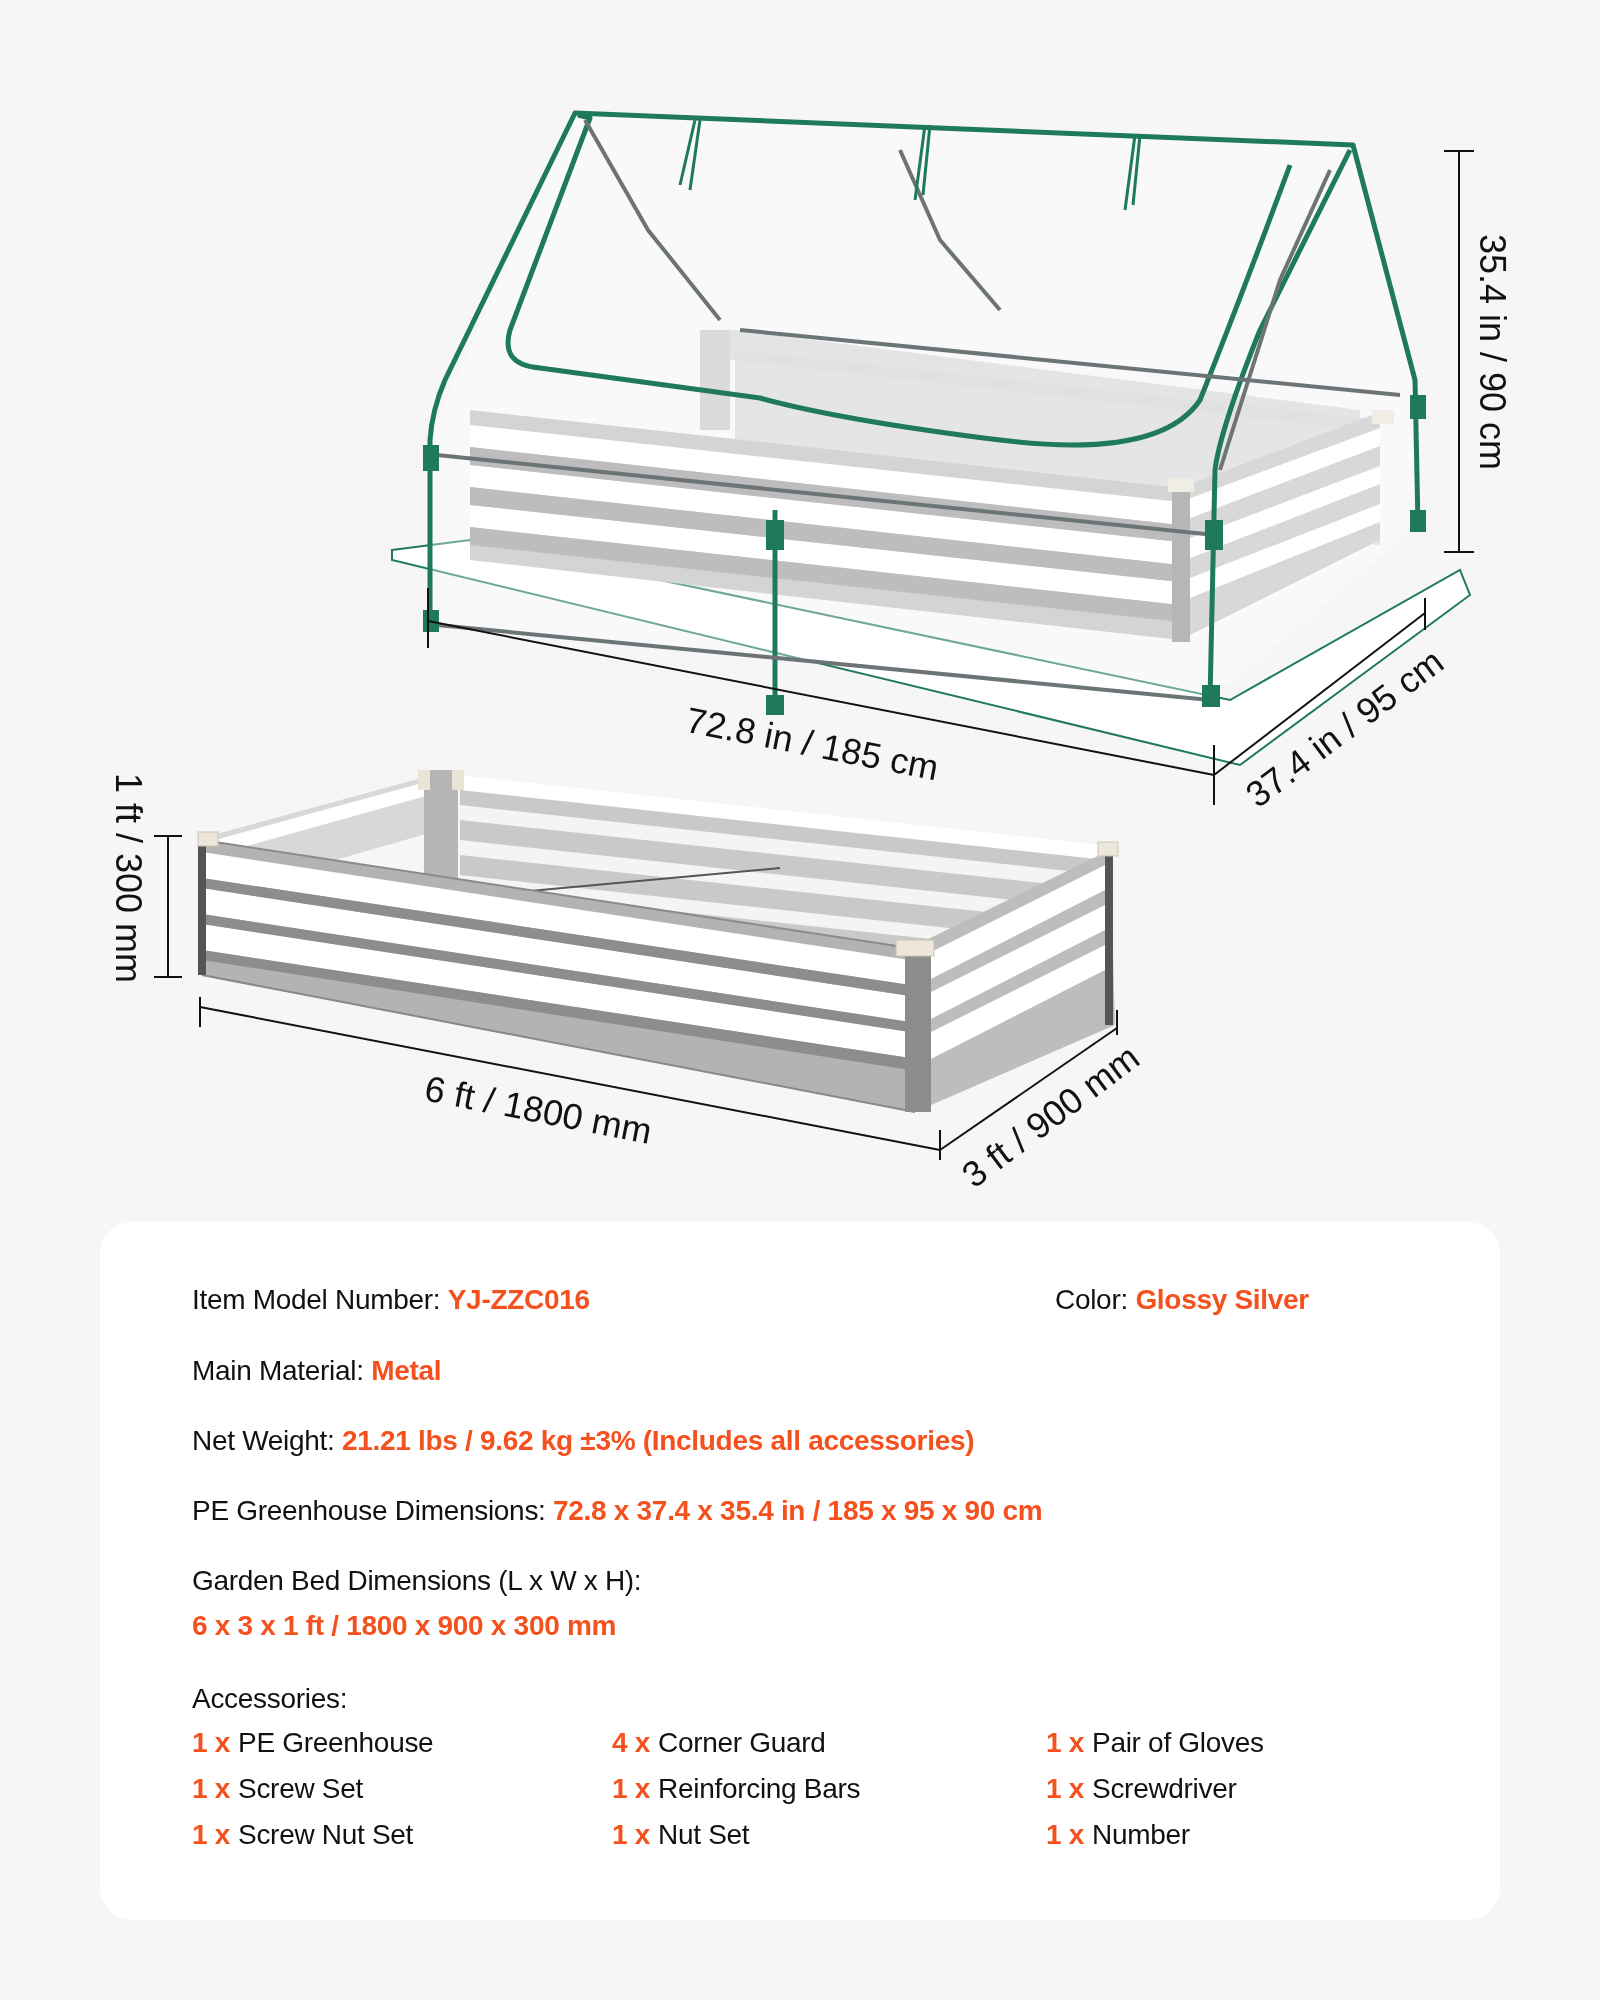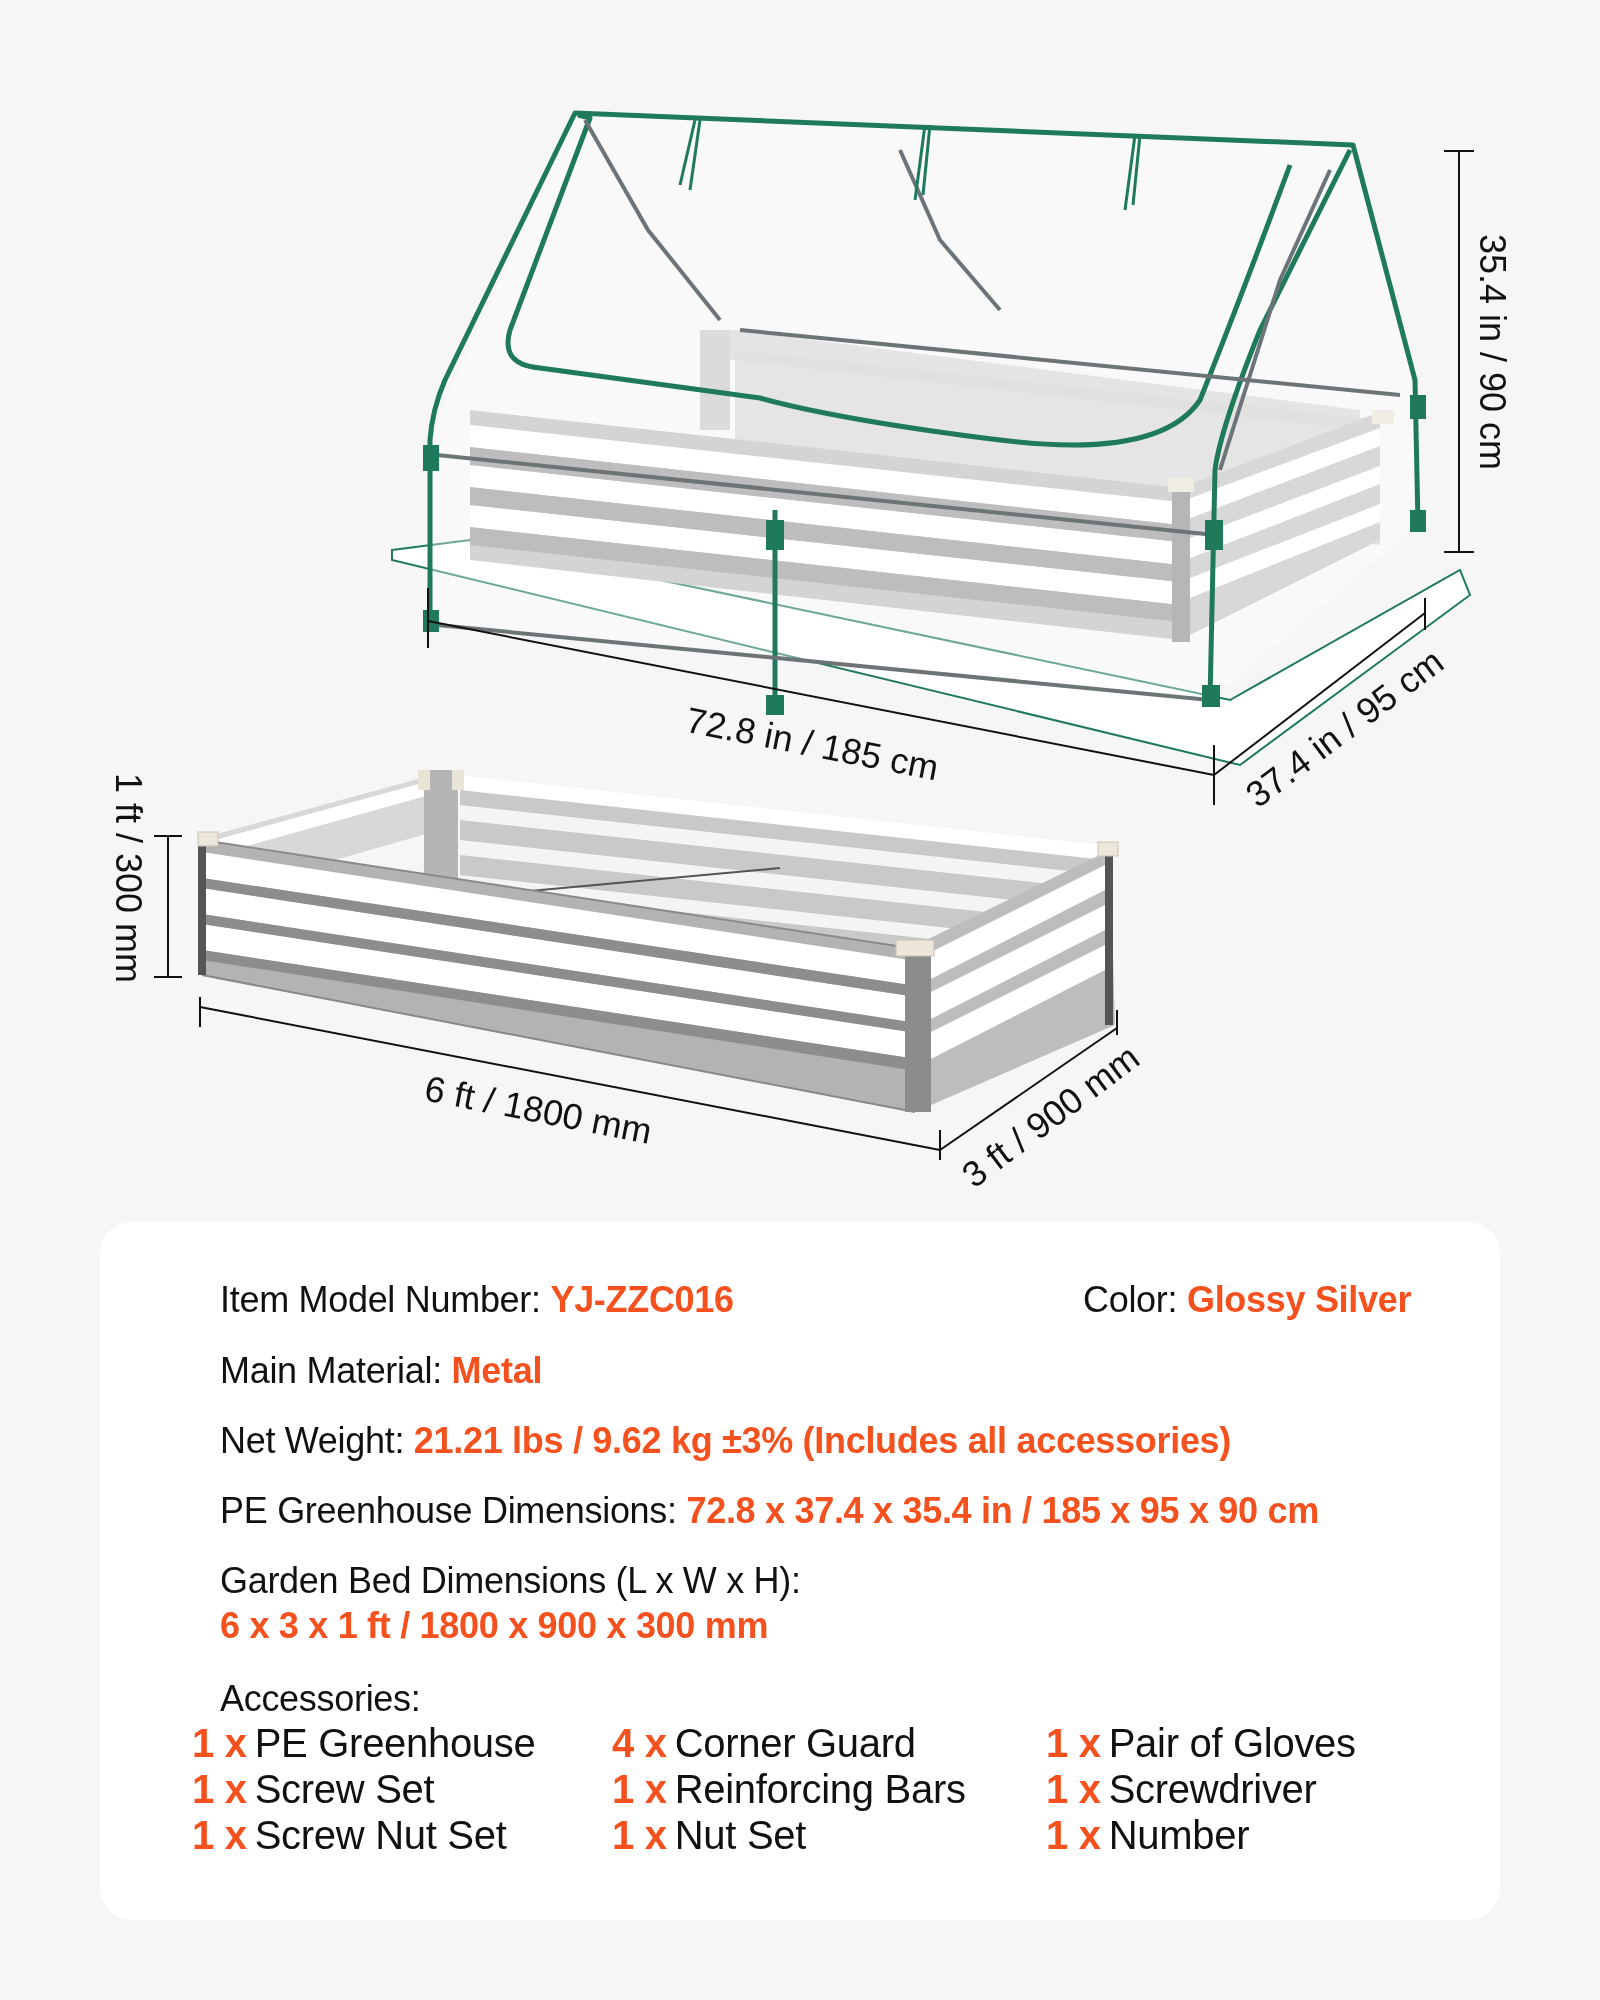--- a/index.html
+++ b/index.html
@@ -16,26 +16,26 @@
     font-family: "Liberation Sans", "DejaVu Sans", sans-serif;
     font-size: 36px; fill: #111;
   }
   .card {
     position: absolute; left: 100px; top: 1222px;
     width: 1400px; height: 698px;
     background: #ffffff; border-radius: 32px;
   }
   .row {
     position: absolute; left: 92px;
-    font-size: 36px; color: #111; white-space: nowrap;
-    line-height: 44px; letter-spacing: -0.3px; margin-left: 28px;
+    font-size: 28px; color: #111; white-space: nowrap;
+    line-height: 44px; letter-spacing: -0.3px;
   }
   .val { color: #f4511e; font-weight: bold; }
   .acc-item {
-    position: absolute; font-size: 40px; color: #111; white-space: nowrap;
+    position: absolute; font-size: 28px; color: #111; white-space: nowrap;
     line-height: 44px; letter-spacing: -0.3px;
   }
   .qty { color: #f4511e; font-weight: bold; margin-right: 8px; }
 </style>
 </head>
 <body>
 
 <svg class="illustration" viewBox="0 0 1600 1200" xmlns="http://www.w3.org/2000/svg">
   <defs>
     <linearGradient id="metal" x1="0" y1="0" x2="0" y2="1">

